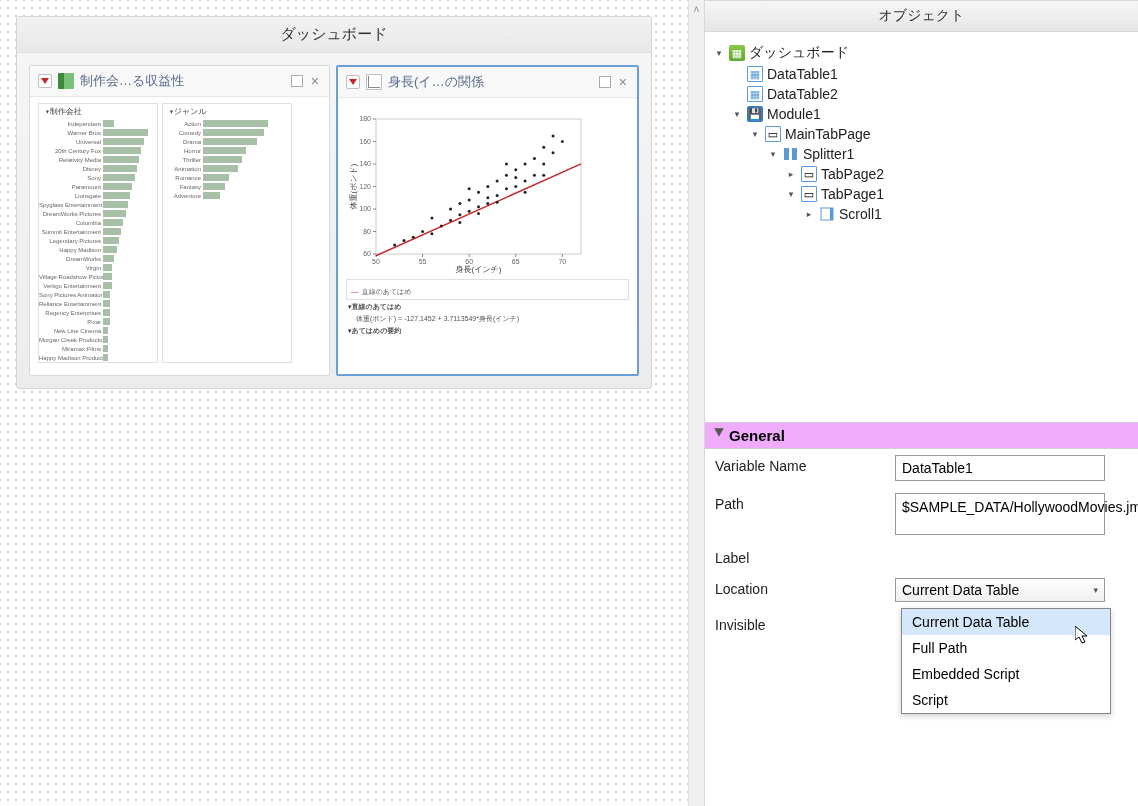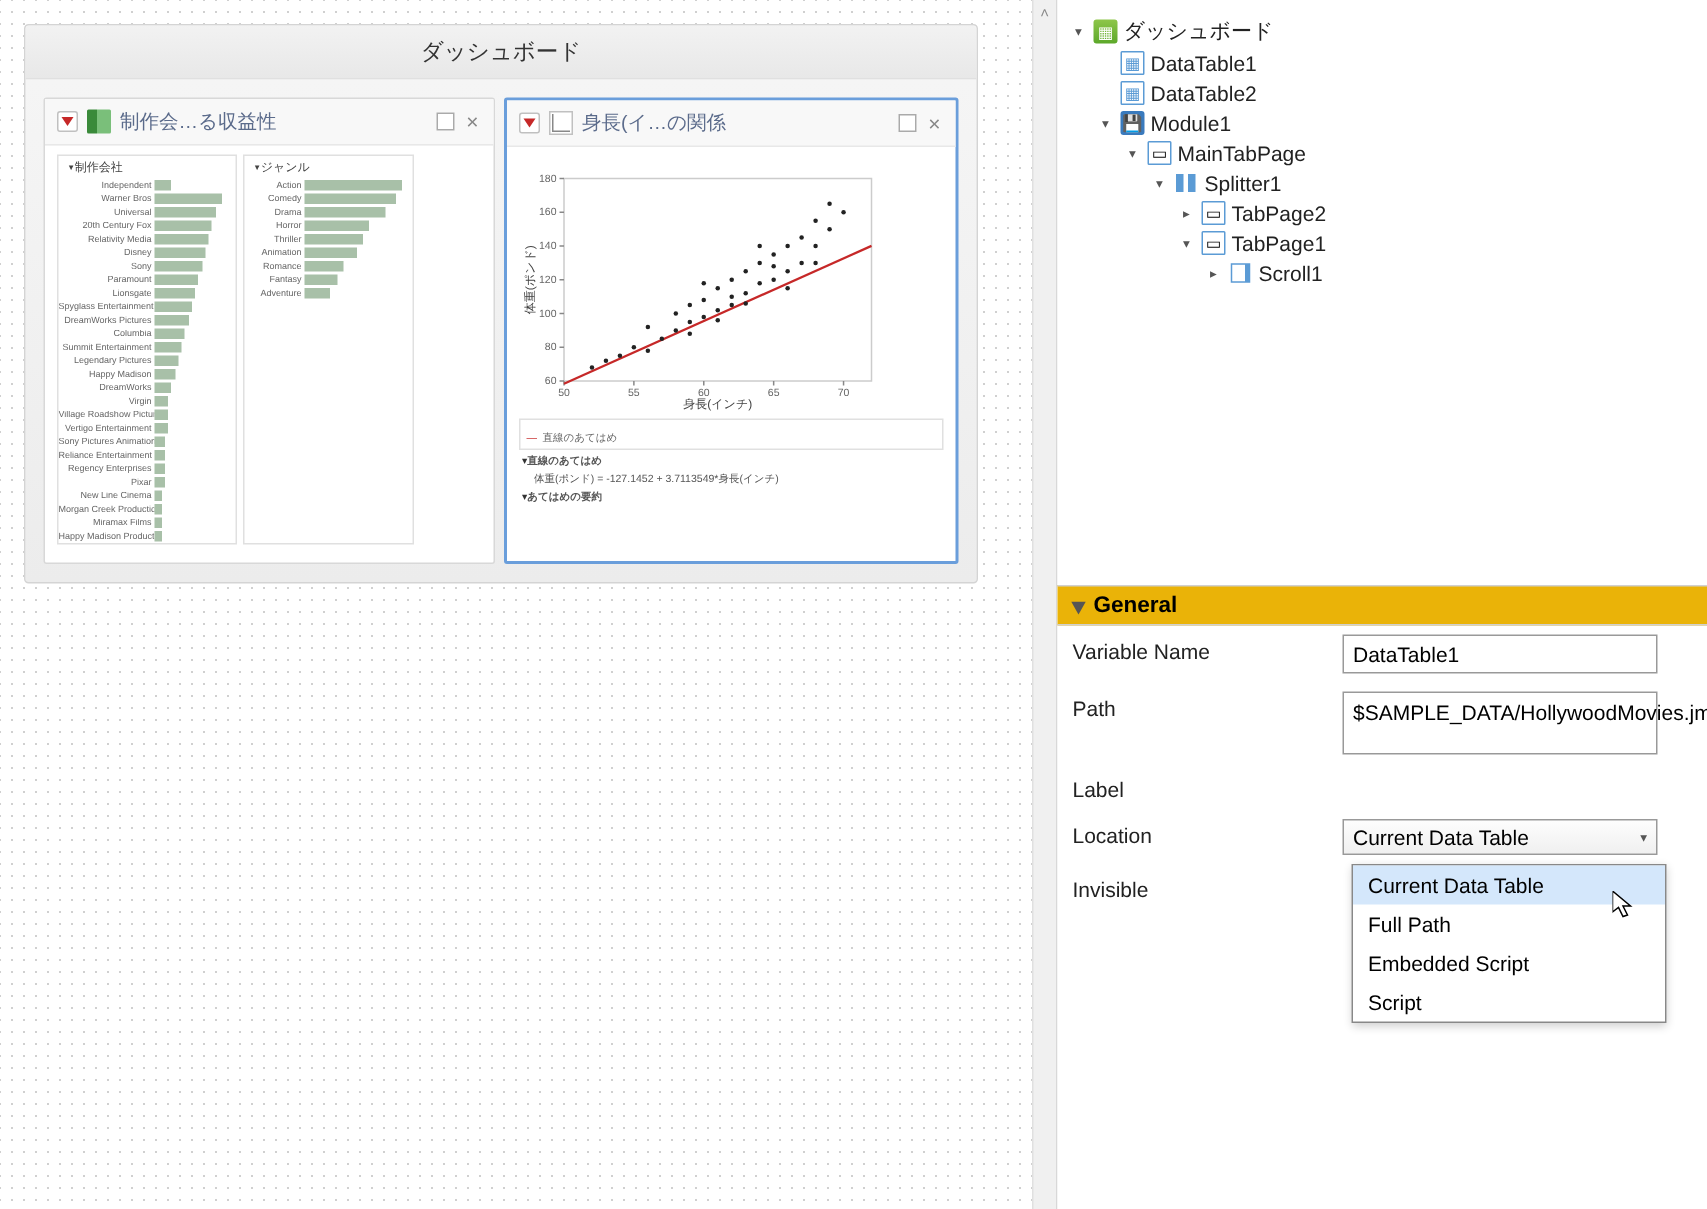--- a/index.html
+++ b/index.html
@@ -30,21 +30,21 @@
 .tree-row { display: flex; align-items: center; padding: 2px 0; gap: 4px; white-space: nowrap; }
 .tree-tw { width: 12px; height: 12px; display: inline-flex; align-items: center; justify-content: center; color: #555; font-size: 9px; cursor: pointer; }
 .tree-icon { width: 16px; height: 16px; display: inline-flex; align-items: center; justify-content: center; font-size: 11px; }
 .ico-dash { background: linear-gradient(#8ec64a,#5ca82a); border-radius: 2px; color: #fff; }
 .ico-table { background: #fff; border: 1px solid #5b9bd5; color: #5b9bd5; border-radius: 1px; }
 .ico-module { background: #3a7abd; border-radius: 2px; color: #fff; }
 .ico-page { background: #fff; border: 1px solid #5b9bd5; border-radius: 1px; }
 .tree-label { color: #222; font-size: 14px; }
 .ind0 { padding-left: 0px; } .ind1 { padding-left: 18px; } .ind2 { padding-left: 36px; } .ind3 { padding-left: 54px; } .ind4 { padding-left: 72px; } .ind5 { padding-left: 90px; }
 .props-panel { flex: 1; background: #fff; overflow: visible; position: relative; }
-.props-group { display: flex; align-items: flex-end; padding: 4px 8px; background: #eab308; border-top: 1px solid #d0d0d0; border-bottom: 1px solid #d0d0d0; }
+.props-group { display: flex; align-items: flex-start; padding: 4px 8px; background: #f0abfc; border-top: 1px solid #d0d0d0; border-bottom: 1px solid #d0d0d0; }
 .props-group .tw { width: 12px; height: 12px; margin-right: 4px; }
 .props-group-title { font-weight: bold; font-size: 15px; }
 .prop-row { display: flex; padding: 6px 10px; align-items: flex-start; }
 .prop-label { width: 180px; color: #222; font-size: 14px; padding-top: 3px; }
 .prop-field { flex: 1; }
 .inp { width: 210px; border: 1px solid #999; padding: 4px 6px; font-size: 14px; background: #fff; }
 .inp.multi { height: 42px; line-height: 1.3; }
 .sel { width: 210px; border: 1px solid #999; padding: 3px 6px; font-size: 14px; background: linear-gradient(#fdfdfd,#f0f0f0); display: flex; justify-content: space-between; align-items: center; cursor: pointer; }
 .sel .caret { font-size: 9px; color: #555; }
 .dropdown { position: absolute; width: 210px; background: #fff; border: 1px solid #888; box-shadow: 0 2px 6px rgba(0,0,0,.2); z-index: 100; }
@@ -190,21 +190,21 @@
                   <div class="bar-row">
                     <div class="bar-label">Miramax Films</div>
                     <div class="bar-rect" style="width:4.5px"></div>
                   </div>
                   <div class="bar-row">
                     <div class="bar-label">Happy Madison Productions</div>
                     <div class="bar-rect" style="width:4.5px"></div>
                   </div>
                 </div>
             </div>
-            <div class="bar-chart-col mini-border" style="width:114px;">
+            <div class="bar-chart-col mini-border" style="width:130px;">
               <div class="bar-title">▾ジャンル</div>
               <div id="genre-bars">
                   <div class="bar-row">
                     <div class="bar-label" style="width:40px">Action</div>
                     <div class="bar-rect" style="width:65px"></div>
                   </div>
                   <div class="bar-row">
                     <div class="bar-label" style="width:40px">Comedy</div>
                     <div class="bar-rect" style="width:60.666666666666664px"></div>
                   </div>
@@ -335,20 +335,21 @@
 
       </div>
     </div>
   </div>
 
   <div class="scroll-col">
     <div class="scroll-arrow">˄</div>
   </div>
 
   <div class="right-panel">
+    <div class="panel-header">オブジェクト</div>
     <div class="tree-panel">
       <div class="tree" id="tree">
           <div class="tree-row ind0">
             <span class="tree-tw">▾</span>
             <span class="tree-icon ico-dash">▦</span>
             <span class="tree-label">ダッシュボード</span>
           </div>
           <div class="tree-row ind1">
             <span class="tree-tw"></span>
             <span class="tree-icon ico-table">▦</span>

